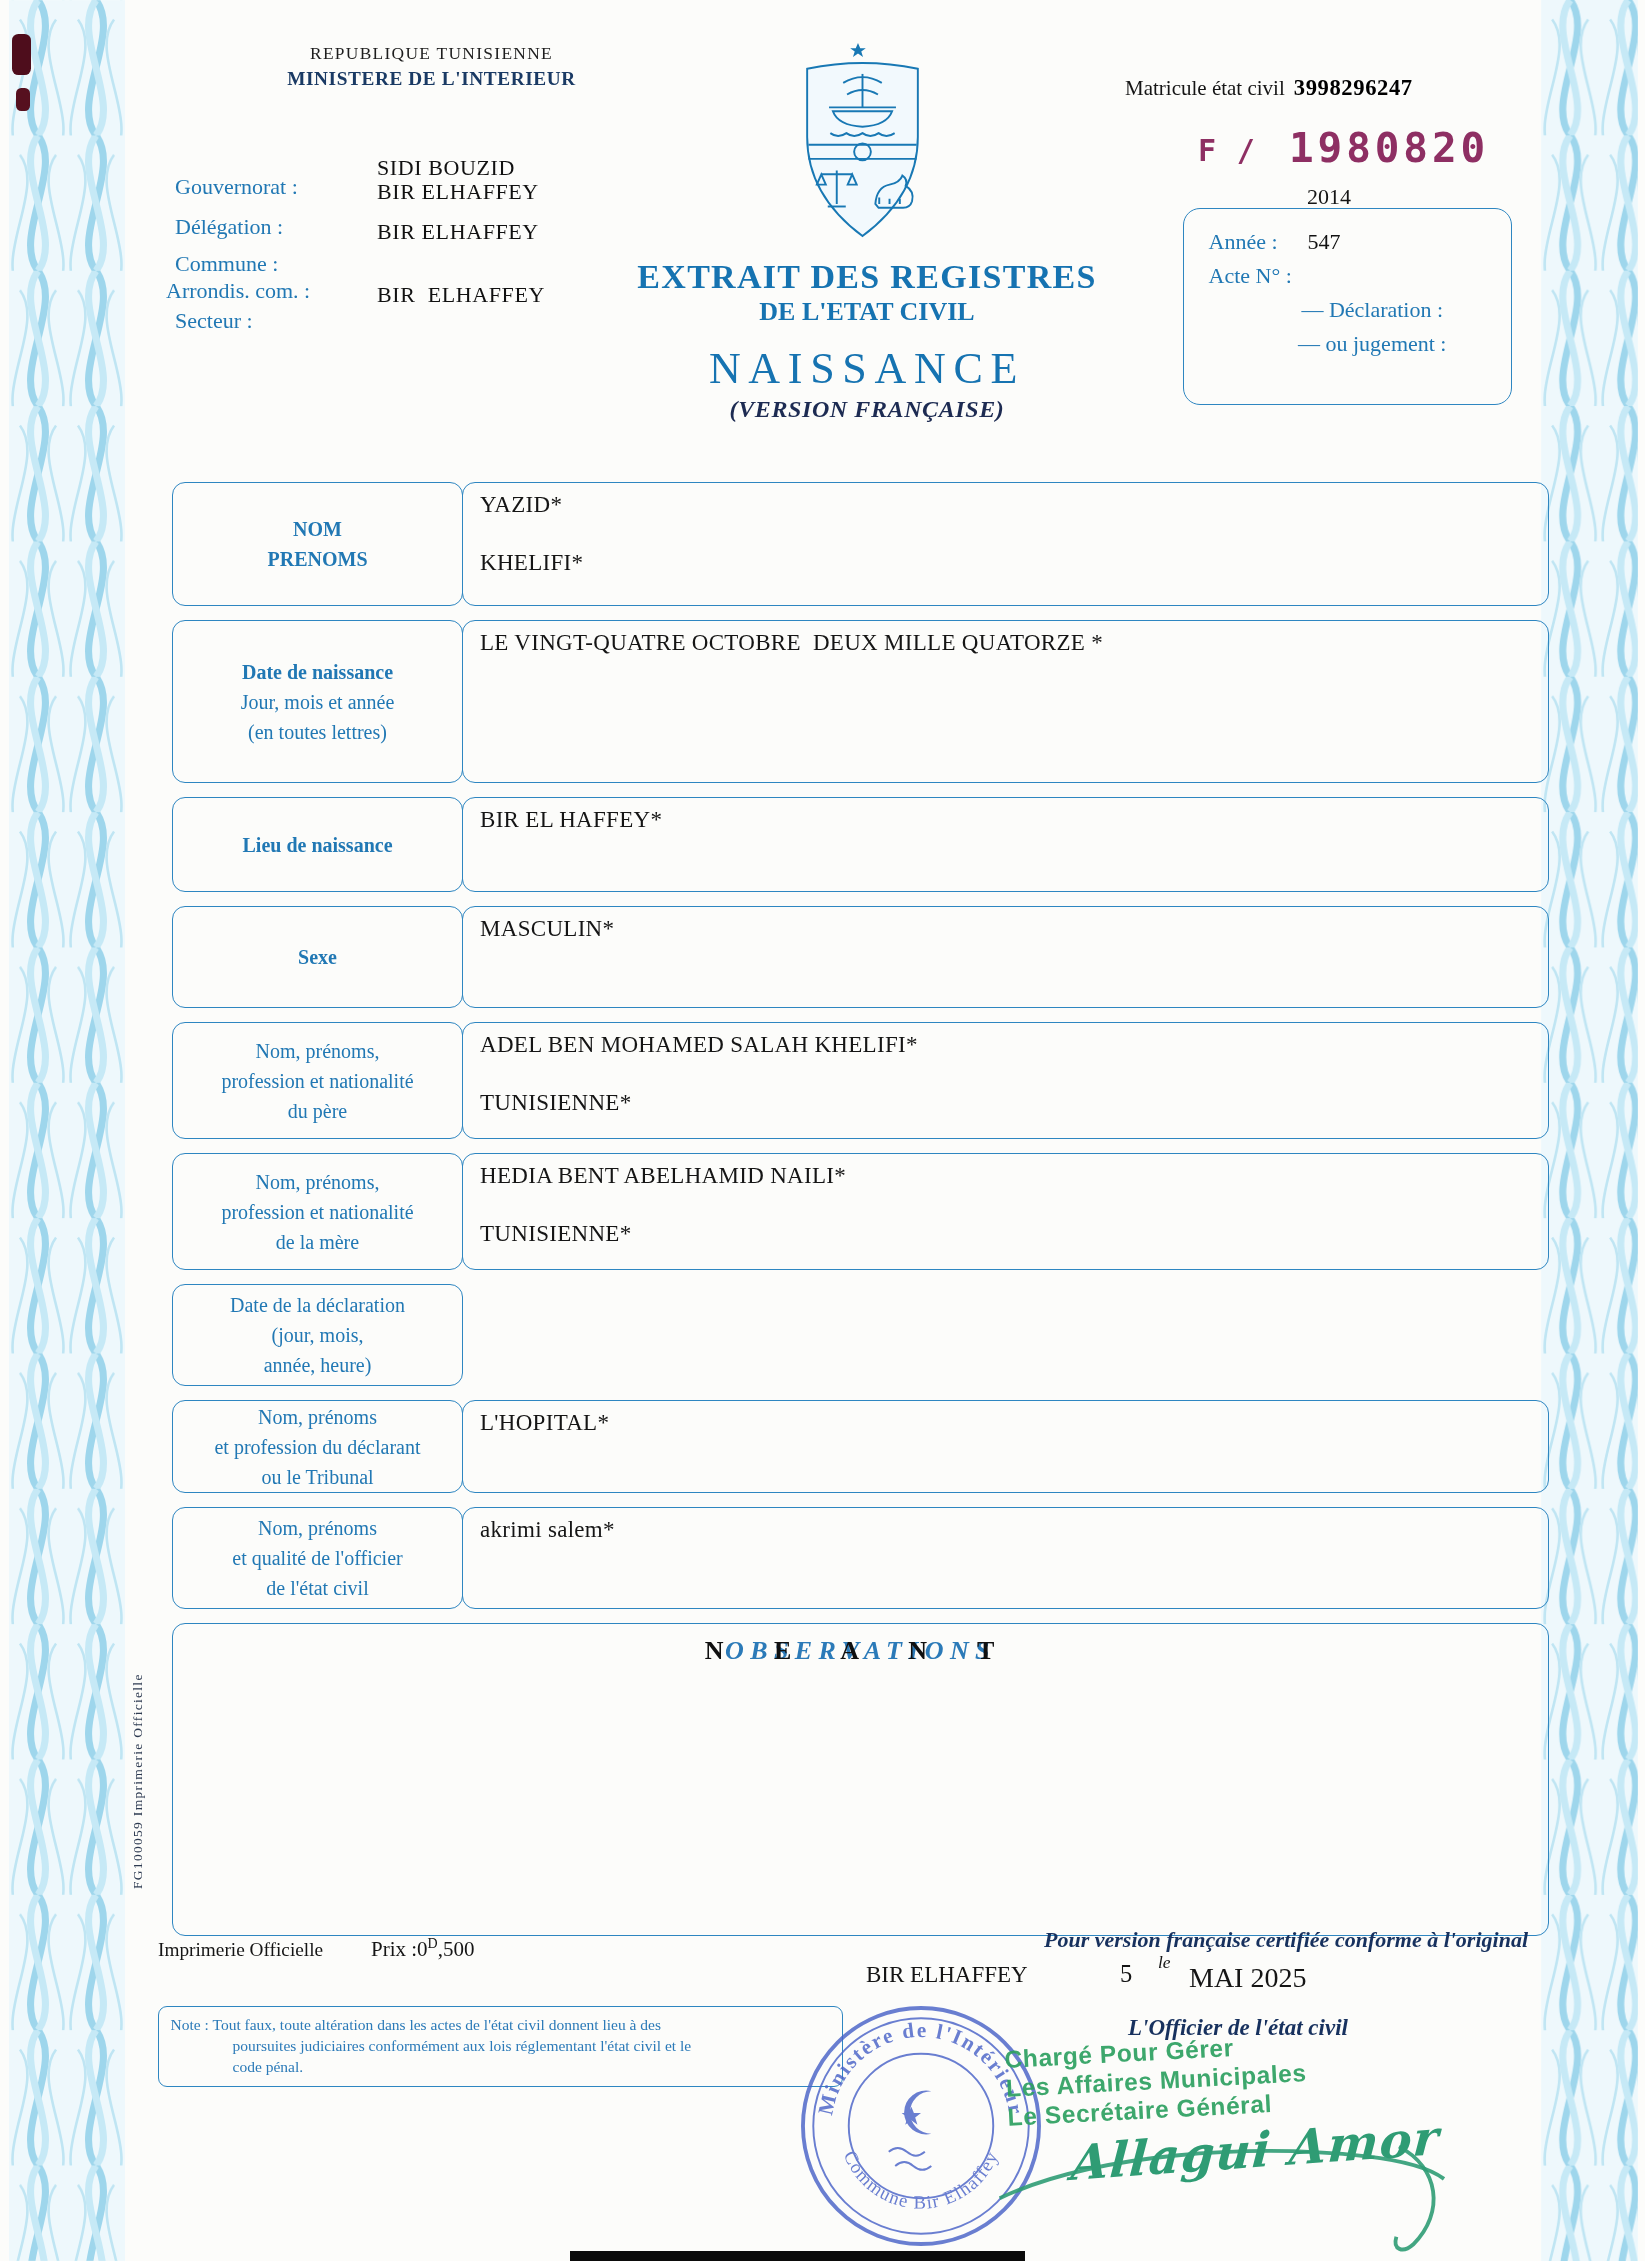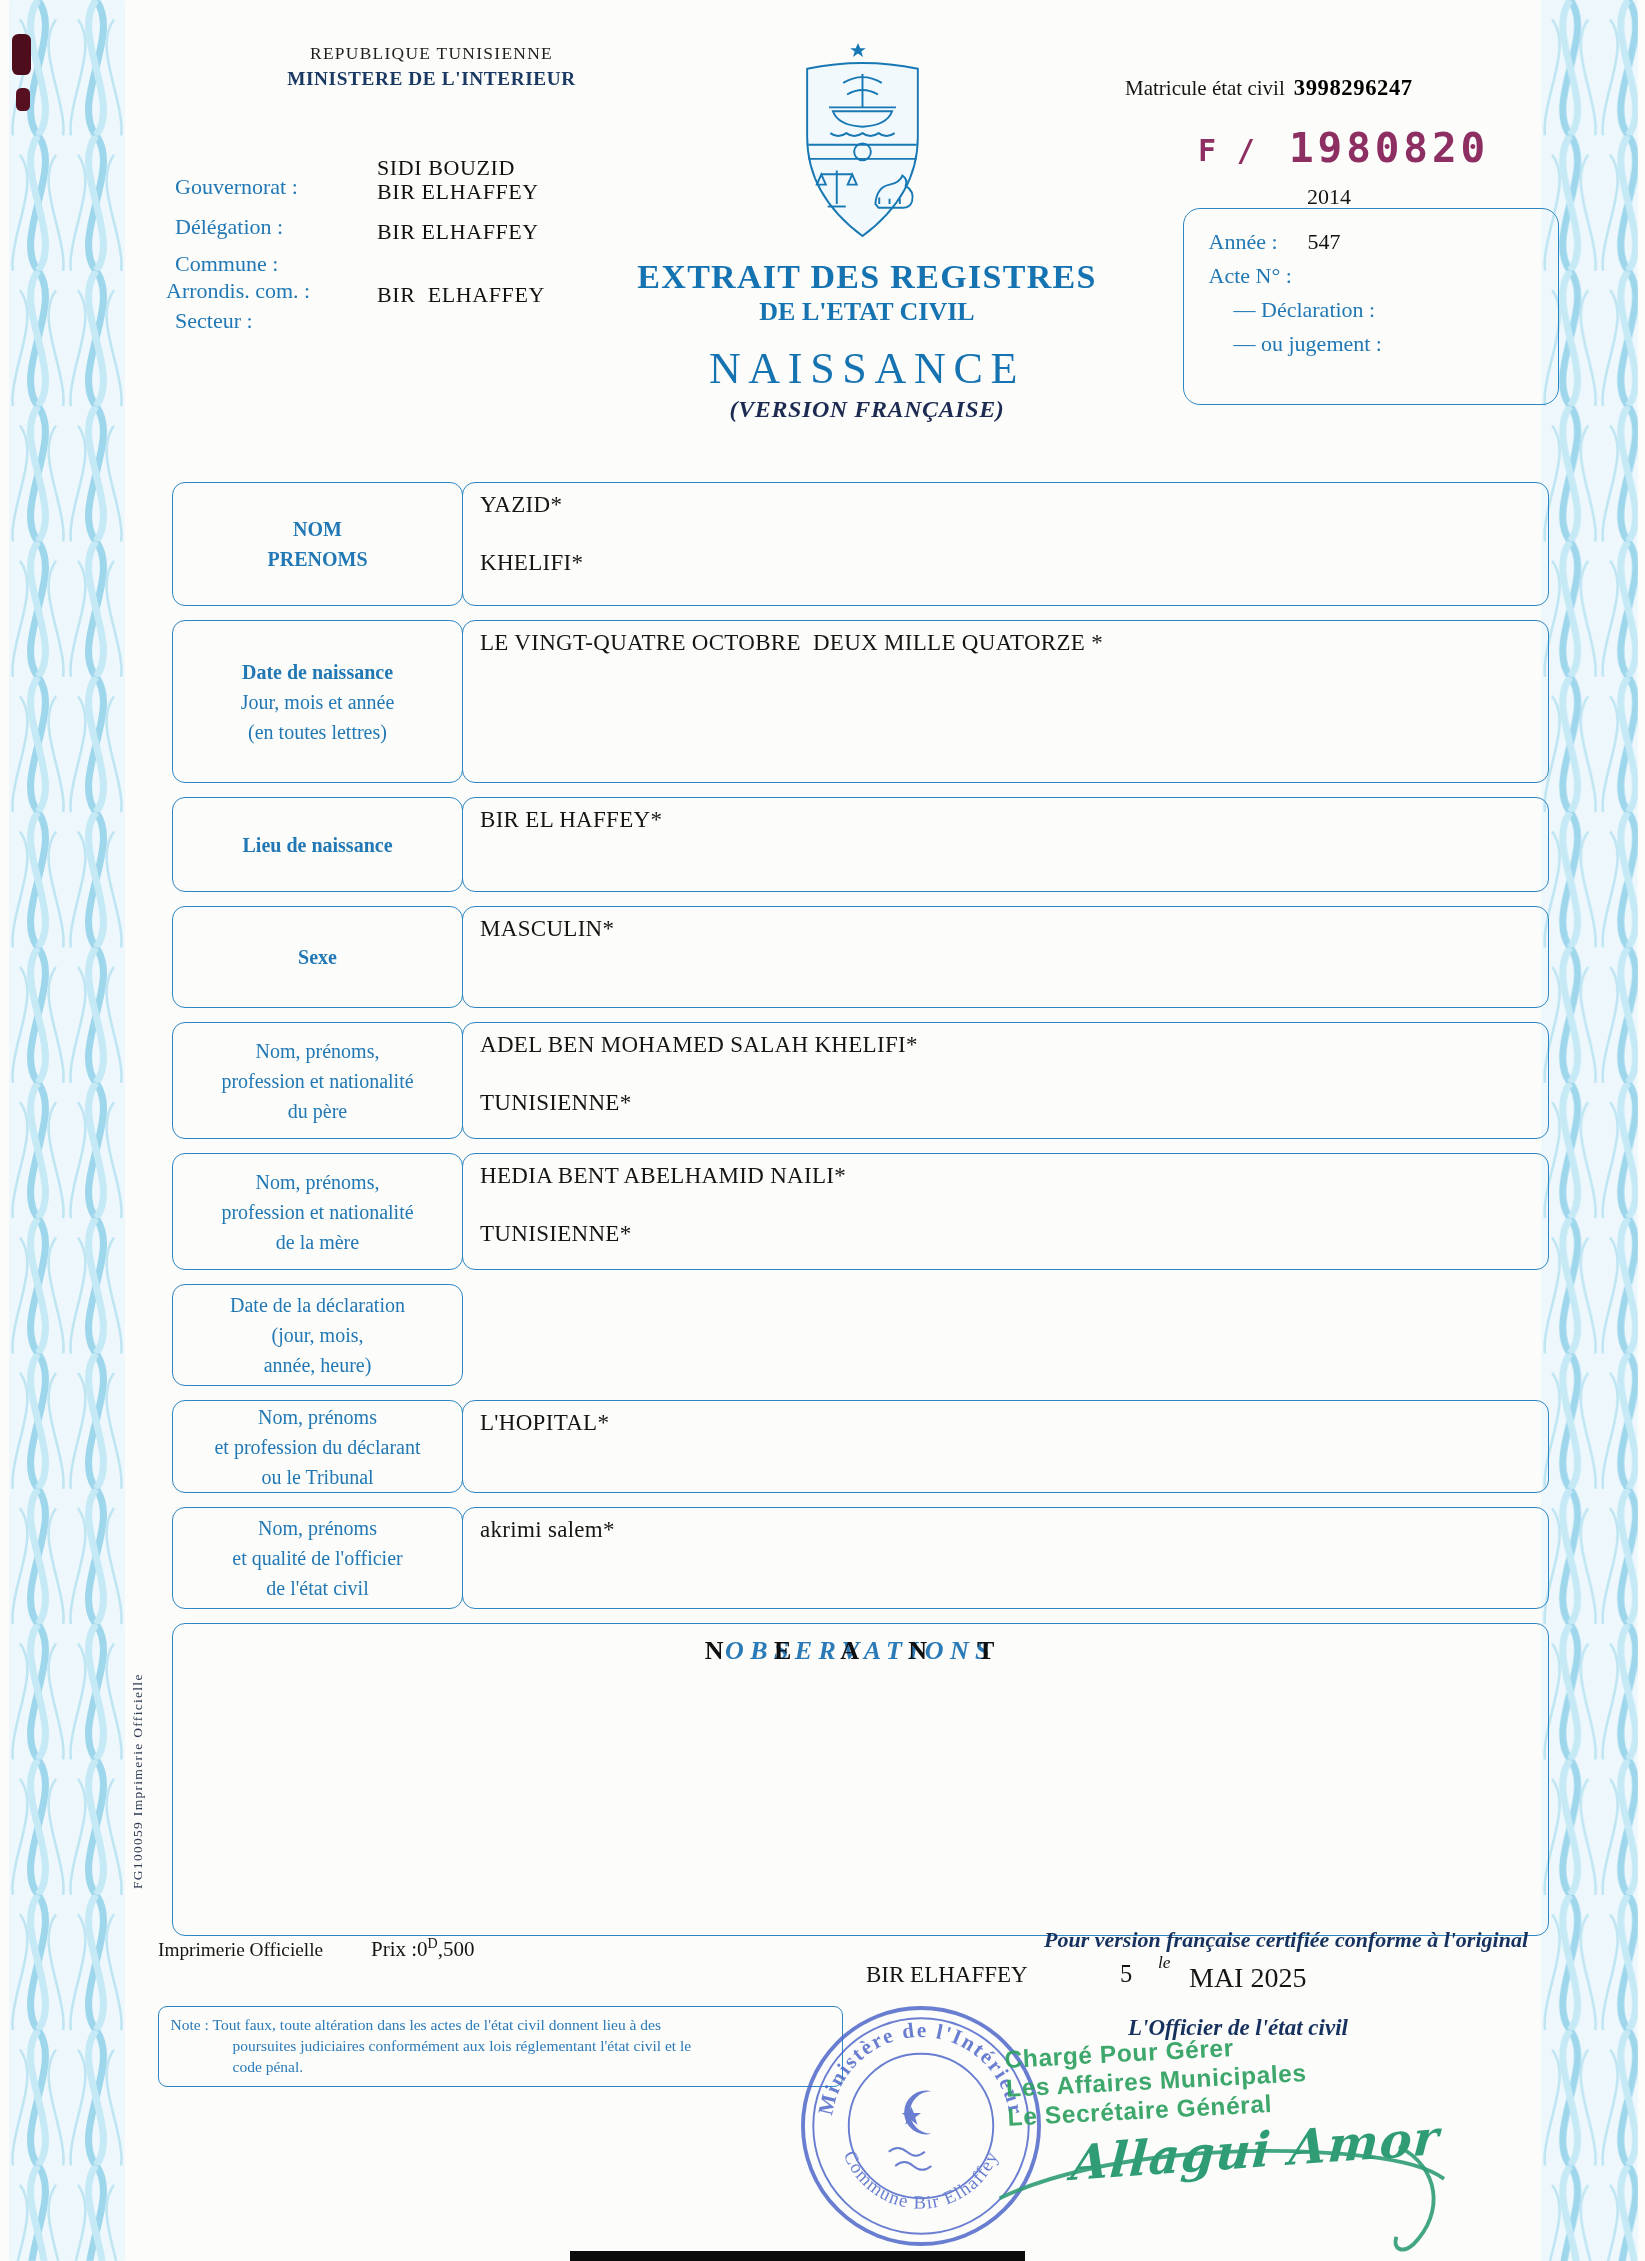--- a/index.html
+++ b/index.html
@@ -9,24 +9,24 @@
 
   
   .top-center{left:206px;top:43px;width:451px;text-align:center;}
   .republic{font-size:17.4px;letter-spacing:1.3px;color:#1d1d1d;}
   .ministry{font-size:19.3px;font-weight:bold;margin-top:3.9px;color:#1a3a64;letter-spacing:0.6px;}
   .matricule{left:1125px;top:75px;font-size:21px;}
   .matricule b{font-size:22.6px;letter-spacing:0.6px;margin-left:9px;color:#000;}
   .fslash{left:1198px;top:133px;font-family:"DejaVu Sans Mono",monospace;font-weight:bold;font-size:30px;color:#8e2f63;letter-spacing:1.3px;}
   .fnumber{left:1289px;top:124px;font-family:"DejaVu Sans Mono",monospace;font-weight:bold;font-size:41px;color:#8e2f63;letter-spacing:3.9px;}
   .year2014{left:1307px;top:184px;font-size:22px;}
-  .acte-box{left:1183px;top:208px;width:376px;height:197px;border:1.9px solid #2e86c1;border-radius:17px;
+  .acte-box{left:1183px;top:208px;width:329px;height:197px;border:1.9px solid #2e86c1;border-radius:17px;
             padding:15.5px 0 0 24.5px;box-sizing:border-box;color:#2178b4;font-size:22px;line-height:1.55;}
   .acte-val{color:#111;margin-left:30px;}
-  .acte-indent{margin-left:25px;}
+  .acte-indent{margin-left:25px;text-align:center;}
 
   .admin-label{color:#2178b4;font-size:22px;white-space:pre;}
   .admin-value{color:#111;font-size:22px;white-space:pre;letter-spacing:0.6px;}
 
   .doc-titles{left:580px;top:258px;width:574px;text-align:center;color:#1673b1;}
   .t1{font-size:34px;font-weight:bold;letter-spacing:1.3px;}
   .t2{font-size:26px;font-weight:bold;margin-top:1.3px;}
   .t3{font-size:44px;font-weight:normal;letter-spacing:7.7px;margin-top:15.5px;}
   .t4{font-size:24px;font-style:italic;font-weight:bold;color:#1d2b52;margin-top:2px;letter-spacing:0.6px;}
 

